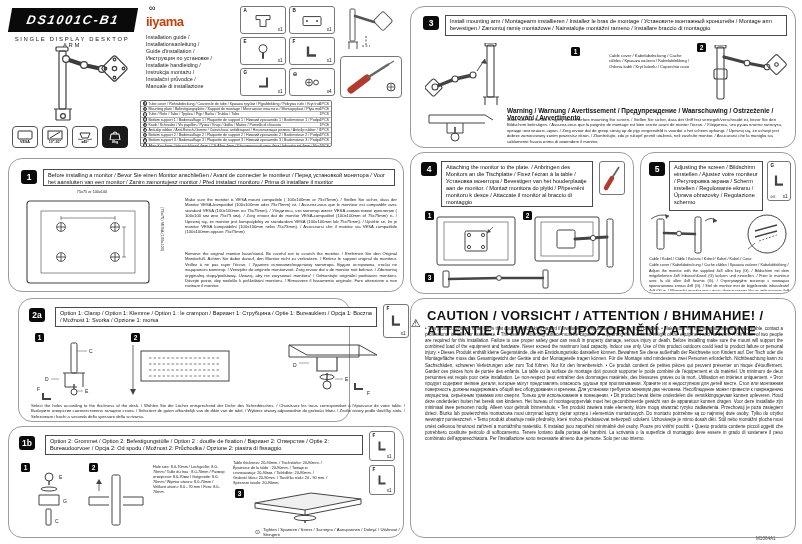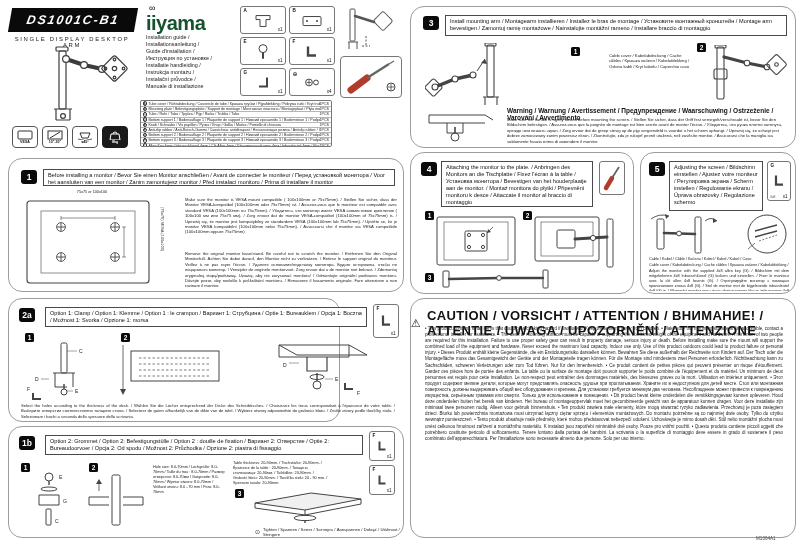--- a/index.html
+++ b/index.html
@@ -20,21 +20,21 @@
   .pb{position:absolute;border:1px solid #777;border-radius:3px;background:#fff}
   .pb .pl{position:absolute;top:1px;left:2.5px;font-size:4.6px;font-weight:700}
   .pb .pc{position:absolute;bottom:1px;right:2.5px;font-size:4.6px}
   .pb svg{position:absolute;left:50%;top:50%;transform:translate(-50%,-46%)}
   .banner{position:absolute;left:10px;top:8px;width:126px;height:24px;background:#0a0a0a;transform:skewX(-10deg);
           display:flex;align-items:center;justify-content:center}
   .banner span{transform:skewX(0deg);color:#fff;font-weight:700;font-style:italic;font-size:12.5px;letter-spacing:1.8px}
   .subt{position:absolute;left:8px;top:36px;width:128px;text-align:center;font-size:5.9px;letter-spacing:1.7px;color:#222}
   .brand{position:absolute;left:146px;top:5px;width:90px}
   .brand .inf{display:block;font-size:9px;line-height:7px;margin-left:3px;color:#000}
-  .brand .bw{font-size:20px;font-weight:700;letter-spacing:-0.5px;color:#14532d}
+  .brand .bw{font-size:13px;font-weight:700;letter-spacing:-0.5px;color:#c2410c}
   .langs{position:absolute;left:146px;top:34px;width:92px;font-size:5.4px;line-height:7px;color:#222}
   .ibadge{width:26px;height:22px;border:1px solid #555;border-radius:4px;display:flex;flex-direction:column;
           align-items:center;justify-content:center;background:#fff}
   .ibadge .lbl{font-size:3.6px;font-weight:700;line-height:4px}
   .ibadge.dark{background:#1a1a1a;border-color:#1a1a1a;color:#fff}
   .ptable{position:absolute;left:140px;top:100px;width:192px;height:47px;border:1px solid #777;border-radius:2px;overflow:hidden}
   .prow{height:5.2px;display:flex;align-items:center;border-top:0.5px solid #b5b5b5}
   .prow:first-child{border-top:none}
   .pcir{width:4.4px;height:4.4px;border:0.5px solid #333;border-radius:50%;font-size:2.8px;display:flex;
         align-items:center;justify-content:center;margin:0 1.5px;flex:none;color:#111}
@@ -395,21 +395,21 @@
         <path d="M18 30 l18 -6" stroke-width="0.7" stroke-dasharray="2 1.5"></path>
         <path d="M7 38 L14 32" stroke-width="0.7"></path>
       </g>
     </svg>
 
     <div class="t38 abs nowrap" style="left:8px;top:104px;width:140px">Cable / Kabel / Câble / Кабель / Kabel / Kabel / Kabel / Cavo</div>
     <div class="t38 abs nowrap" style="left:8px;top:110px;width:140px">Cable cover / Kabelabdeckung / Cache câbles / Крышка кабеля / Kabelafdekking / Osłona kabli / Kryt kabelu / Coperchio cavo</div>
     <div class="t38 abs just" style="left:8px;top:116px;width:140px;height:22px;overflow:hidden">Adjust the monitor with the supplied 4x8 allen key (G). / Bildschirm mit dem mitgelieferten 4x8 Inbusschlüssel (G) lockern und einstellen. / Fixer le moniteur avec la clé allen 4x8 fournie (G). / Отрегулируйте монитор с помощью прилагаемого ключа 4x8 (G). / Stel de monitor met de bijgeleverde inbussleutel 4x8 (G) in. / Wyreguluj monitor przy użyciu dostarczonego klucza imbusowego 4x8 (G). / Nastavení monitoru pomocí dodávaného 4x8 imbusového klíče (G). / Regolare il monitor con la chiave a brugola 4x8 (G)</div>
   </div>
 
-  <div class="panel" style="left:8px;top:298px;width:332px;height:124px">
+  <div class="panel" style="left:18px;top:298px;width:332px;height:124px">
     <div class="nb" style="left:10px;top:9px">2a</div>
     <div class="hbox" style="left:36px;top:8px;width:322px;height:20px">Option 1: Clamp / Option 1: Klemme / Option 1 : le crampon / Вариант 1: Струбцина / Optie 1: Bureauklem / Opcja 1: Boczna / Možnost 1: Svorka / Opzione 1: morsa</div>
     <div class="pb" style="left:364px;top:5px;width:26px;height:34px">
       <span class="pl">F</span>
       <svg width="12" height="14" viewBox="0 0 12 14">
           <path d="M3 1 v9 h7" fill="none" stroke="#444" stroke-width="2.2"></path>
         </svg>
       <span class="pc">x1</span>
     </div>
 

